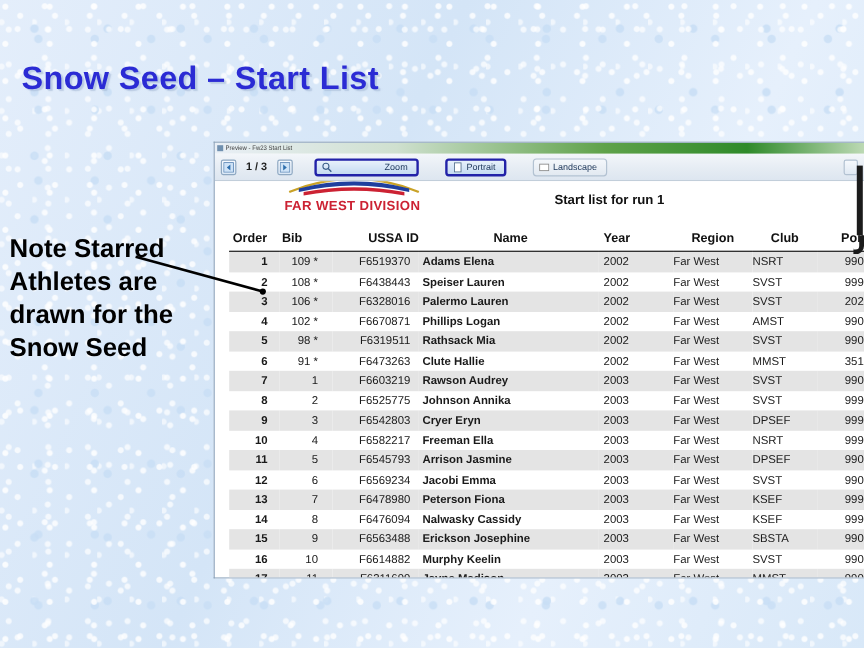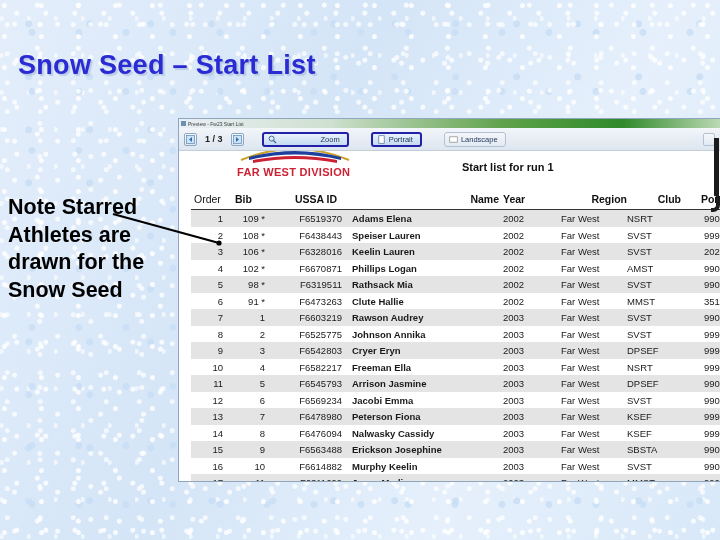--- a/index.html
+++ b/index.html
@@ -170,41 +170,41 @@
   #run-title {
     position: absolute; left: 283px; top: 10px;
     font-size: 11px; font-weight: bold; color: #111;
     white-space: nowrap;
   }
 
   table { border-collapse: collapse; width: 100%; font-size: 9.5px; color: #1a1a1a; table-layout: fixed; }
   thead th {
     font-weight: bold;
     font-size: 10.5px;
-    text-align: right;
+    text-align: center;
     padding: 2px 0 4px 0;
     border-bottom: 1.6px solid #333;
     color: #111;
     white-space: nowrap;
   }
   tbody td { padding: 3px 0 2.5px 0; white-space: nowrap; }
   tbody tr.alt td { background: #e4e4e4; }
 
-  .c-order { width: 42px;  text-align: right; padding-right: 10px !important; font-weight: normal; }
+  .c-order { width: 42px;  text-align: right; padding-right: 10px !important; font-weight: bold; }
   .c-bib   { width: 44px;  text-align: right; padding-right: 12px !important; }
   .c-ussa  { width: 72px;  text-align: right; padding-right: 7px !important; }
   .c-name  { width: 150px; font-weight: bold; padding-left: 3px !important; }
   .c-year  { width: 62px;  text-align: left; padding-left: 4px !important; }
   .c-region{ width: 66px; }
   .c-club  { width: 54px; }
   .c-points{ width: 56px;  text-align: right; padding-right: 4px !important; }
 
   thead th.c-order { text-align: left; padding-left: 3px !important; padding-right: 0 !important; }
   thead th.c-bib   { text-align: left; padding-left: 2px !important; padding-right: 0 !important; }
-  thead th.c-ussa  { text-align: center; padding-left: 6px !important; padding-right: 0 !important; }
+  thead th.c-ussa  { text-align: right; padding-left: 6px !important; padding-right: 0 !important; }
   thead th.c-points{ text-align: right; }
 
   #tablewrap { padding: 0 8px 0 12px; position: relative; }
 
   
   #scroll-strip {
     position: absolute; right: 0; top: 118px;
     width: 8px; height: 364px;
     z-index: 6;
   }
@@ -331,21 +331,21 @@
               <td class="c-name">Speiser Lauren</td>
               <td class="c-year">2002</td>
               <td class="c-region">Far West</td>
               <td class="c-club">SVST</td>
               <td class="c-points">999.99</td>
             </tr>
             <tr class="alt">
               <td class="c-order">3</td>
               <td class="c-bib">106 *</td>
               <td class="c-ussa">F6328016</td>
-              <td class="c-name">Keelin Lauren</td>
+              <td class="c-name">Palermo Lauren</td>
               <td class="c-year">2002</td>
               <td class="c-region">Far West</td>
               <td class="c-club">SVST</td>
               <td class="c-points">202.31</td>
             </tr>
             <tr>
               <td class="c-order">4</td>
               <td class="c-bib">102 *</td>
               <td class="c-ussa">F6670871</td>
               <td class="c-name">Phillips Logan</td>

